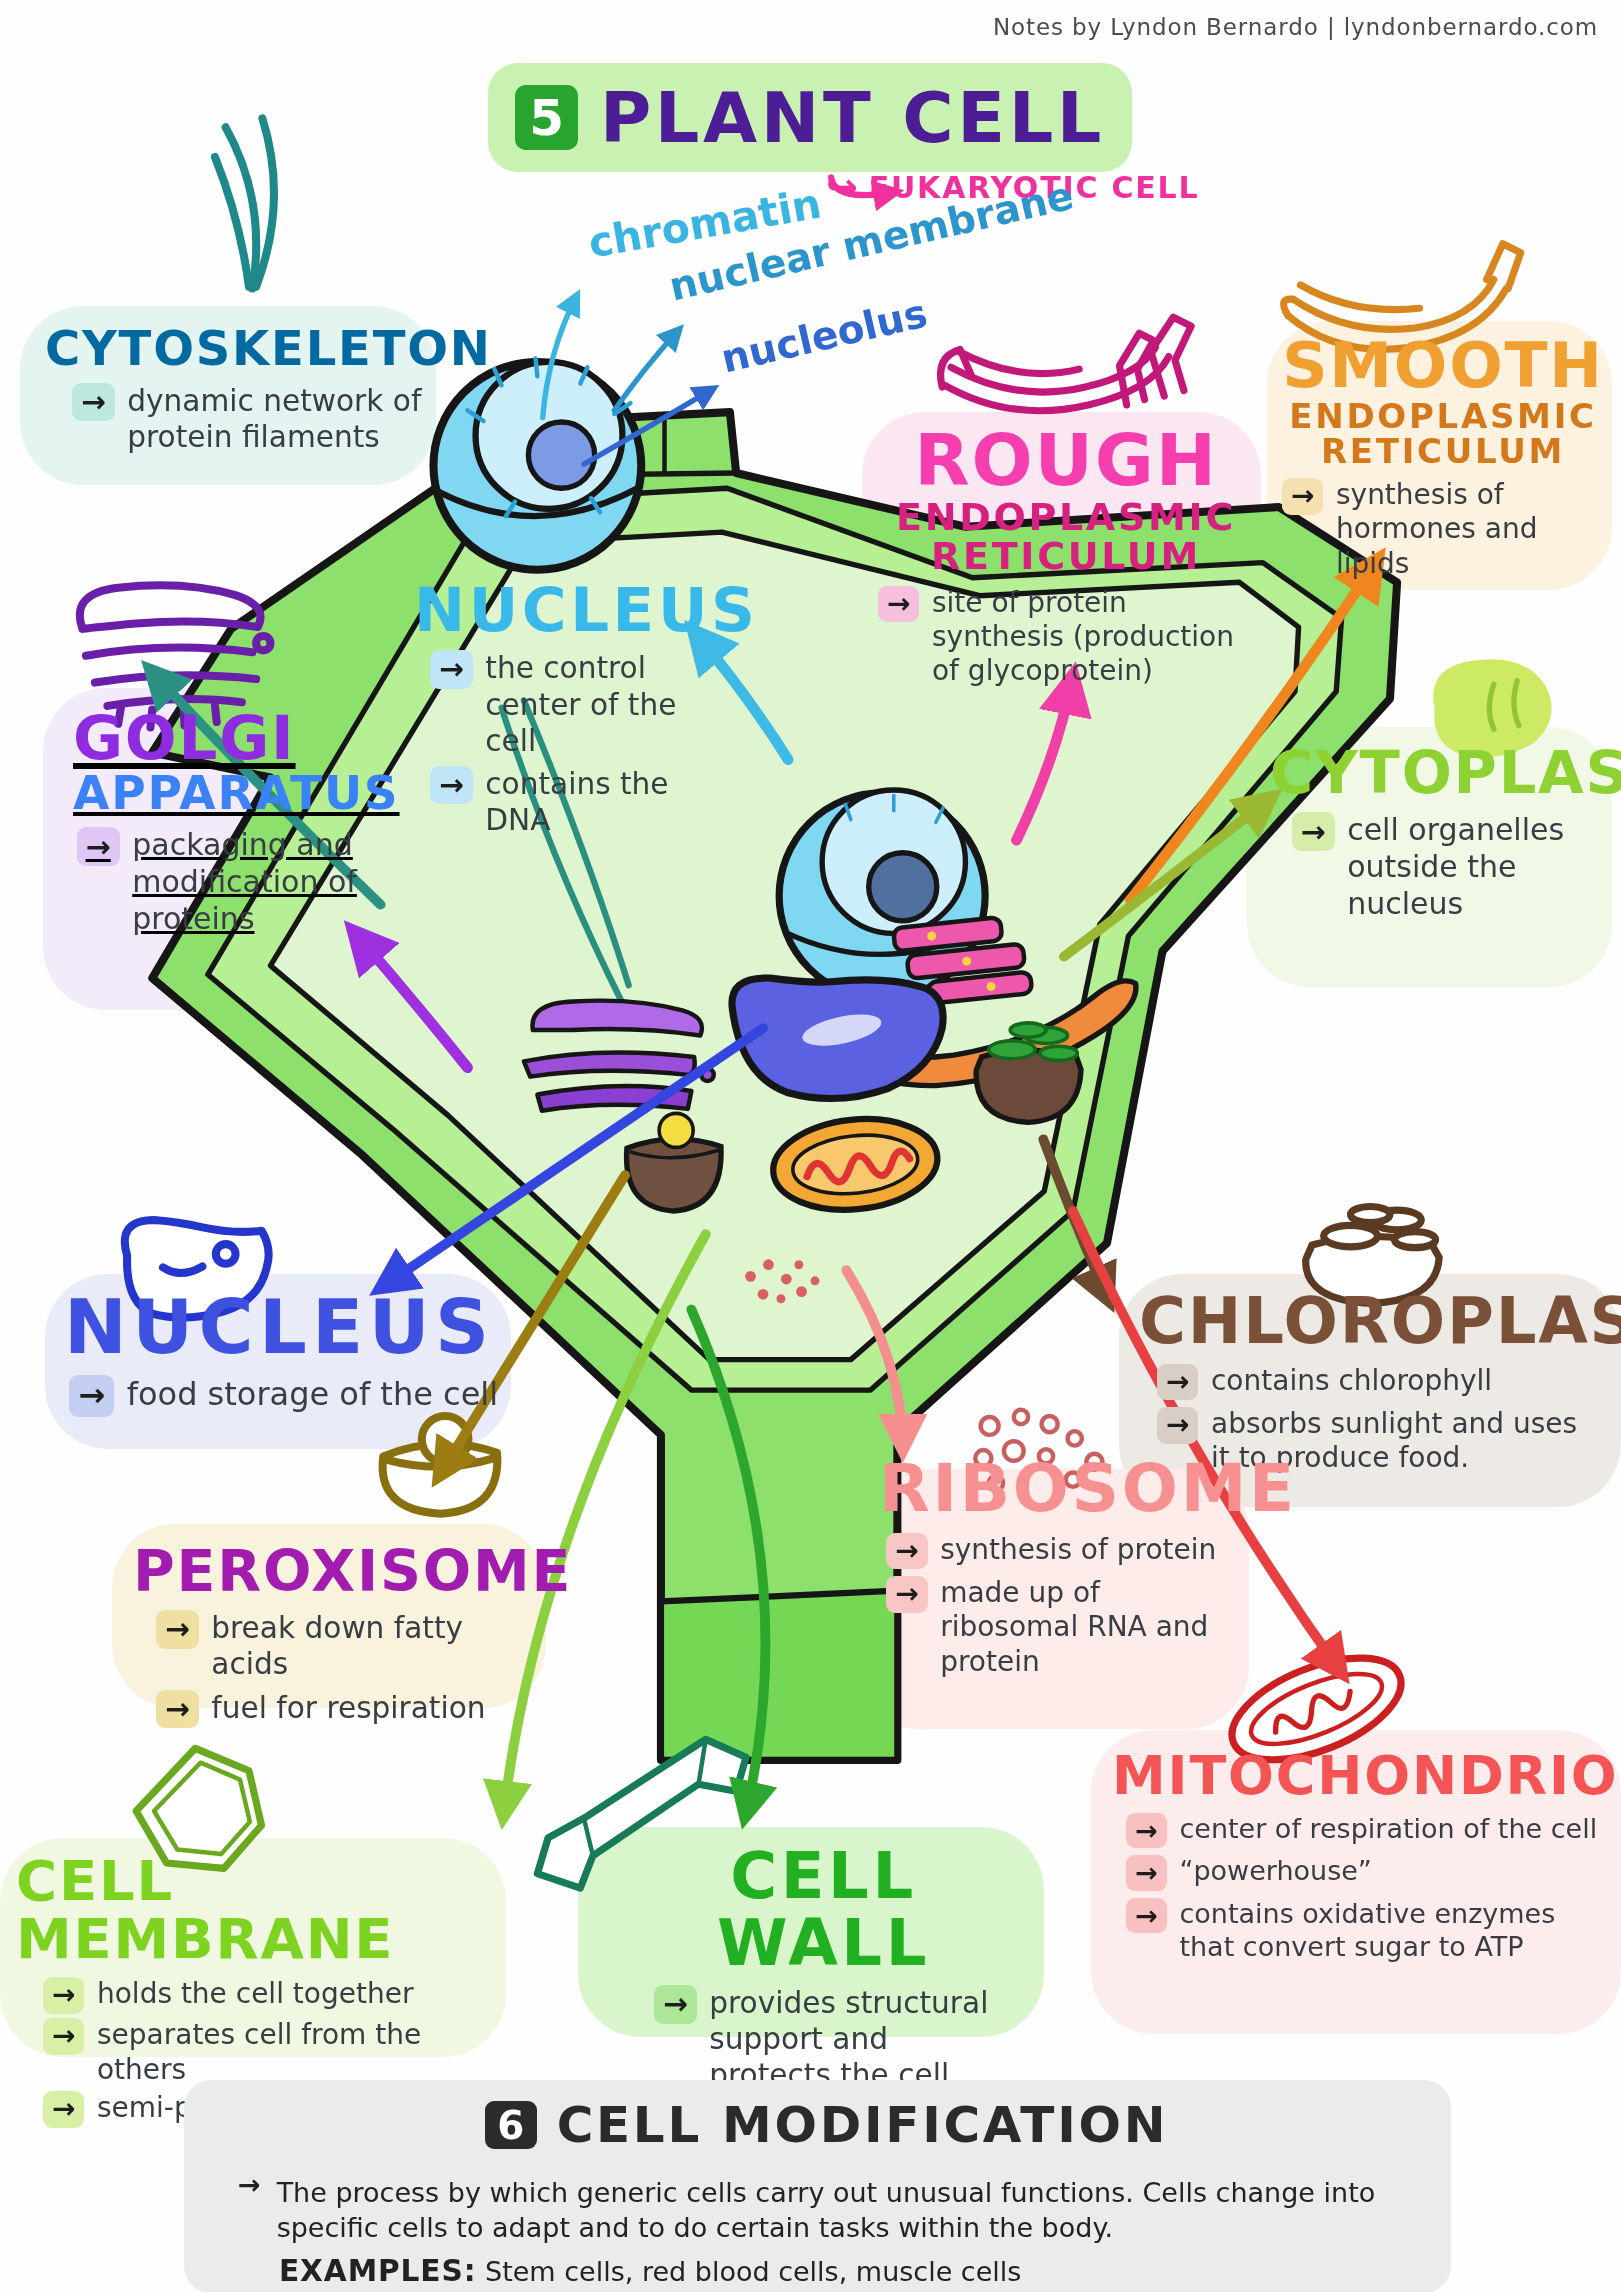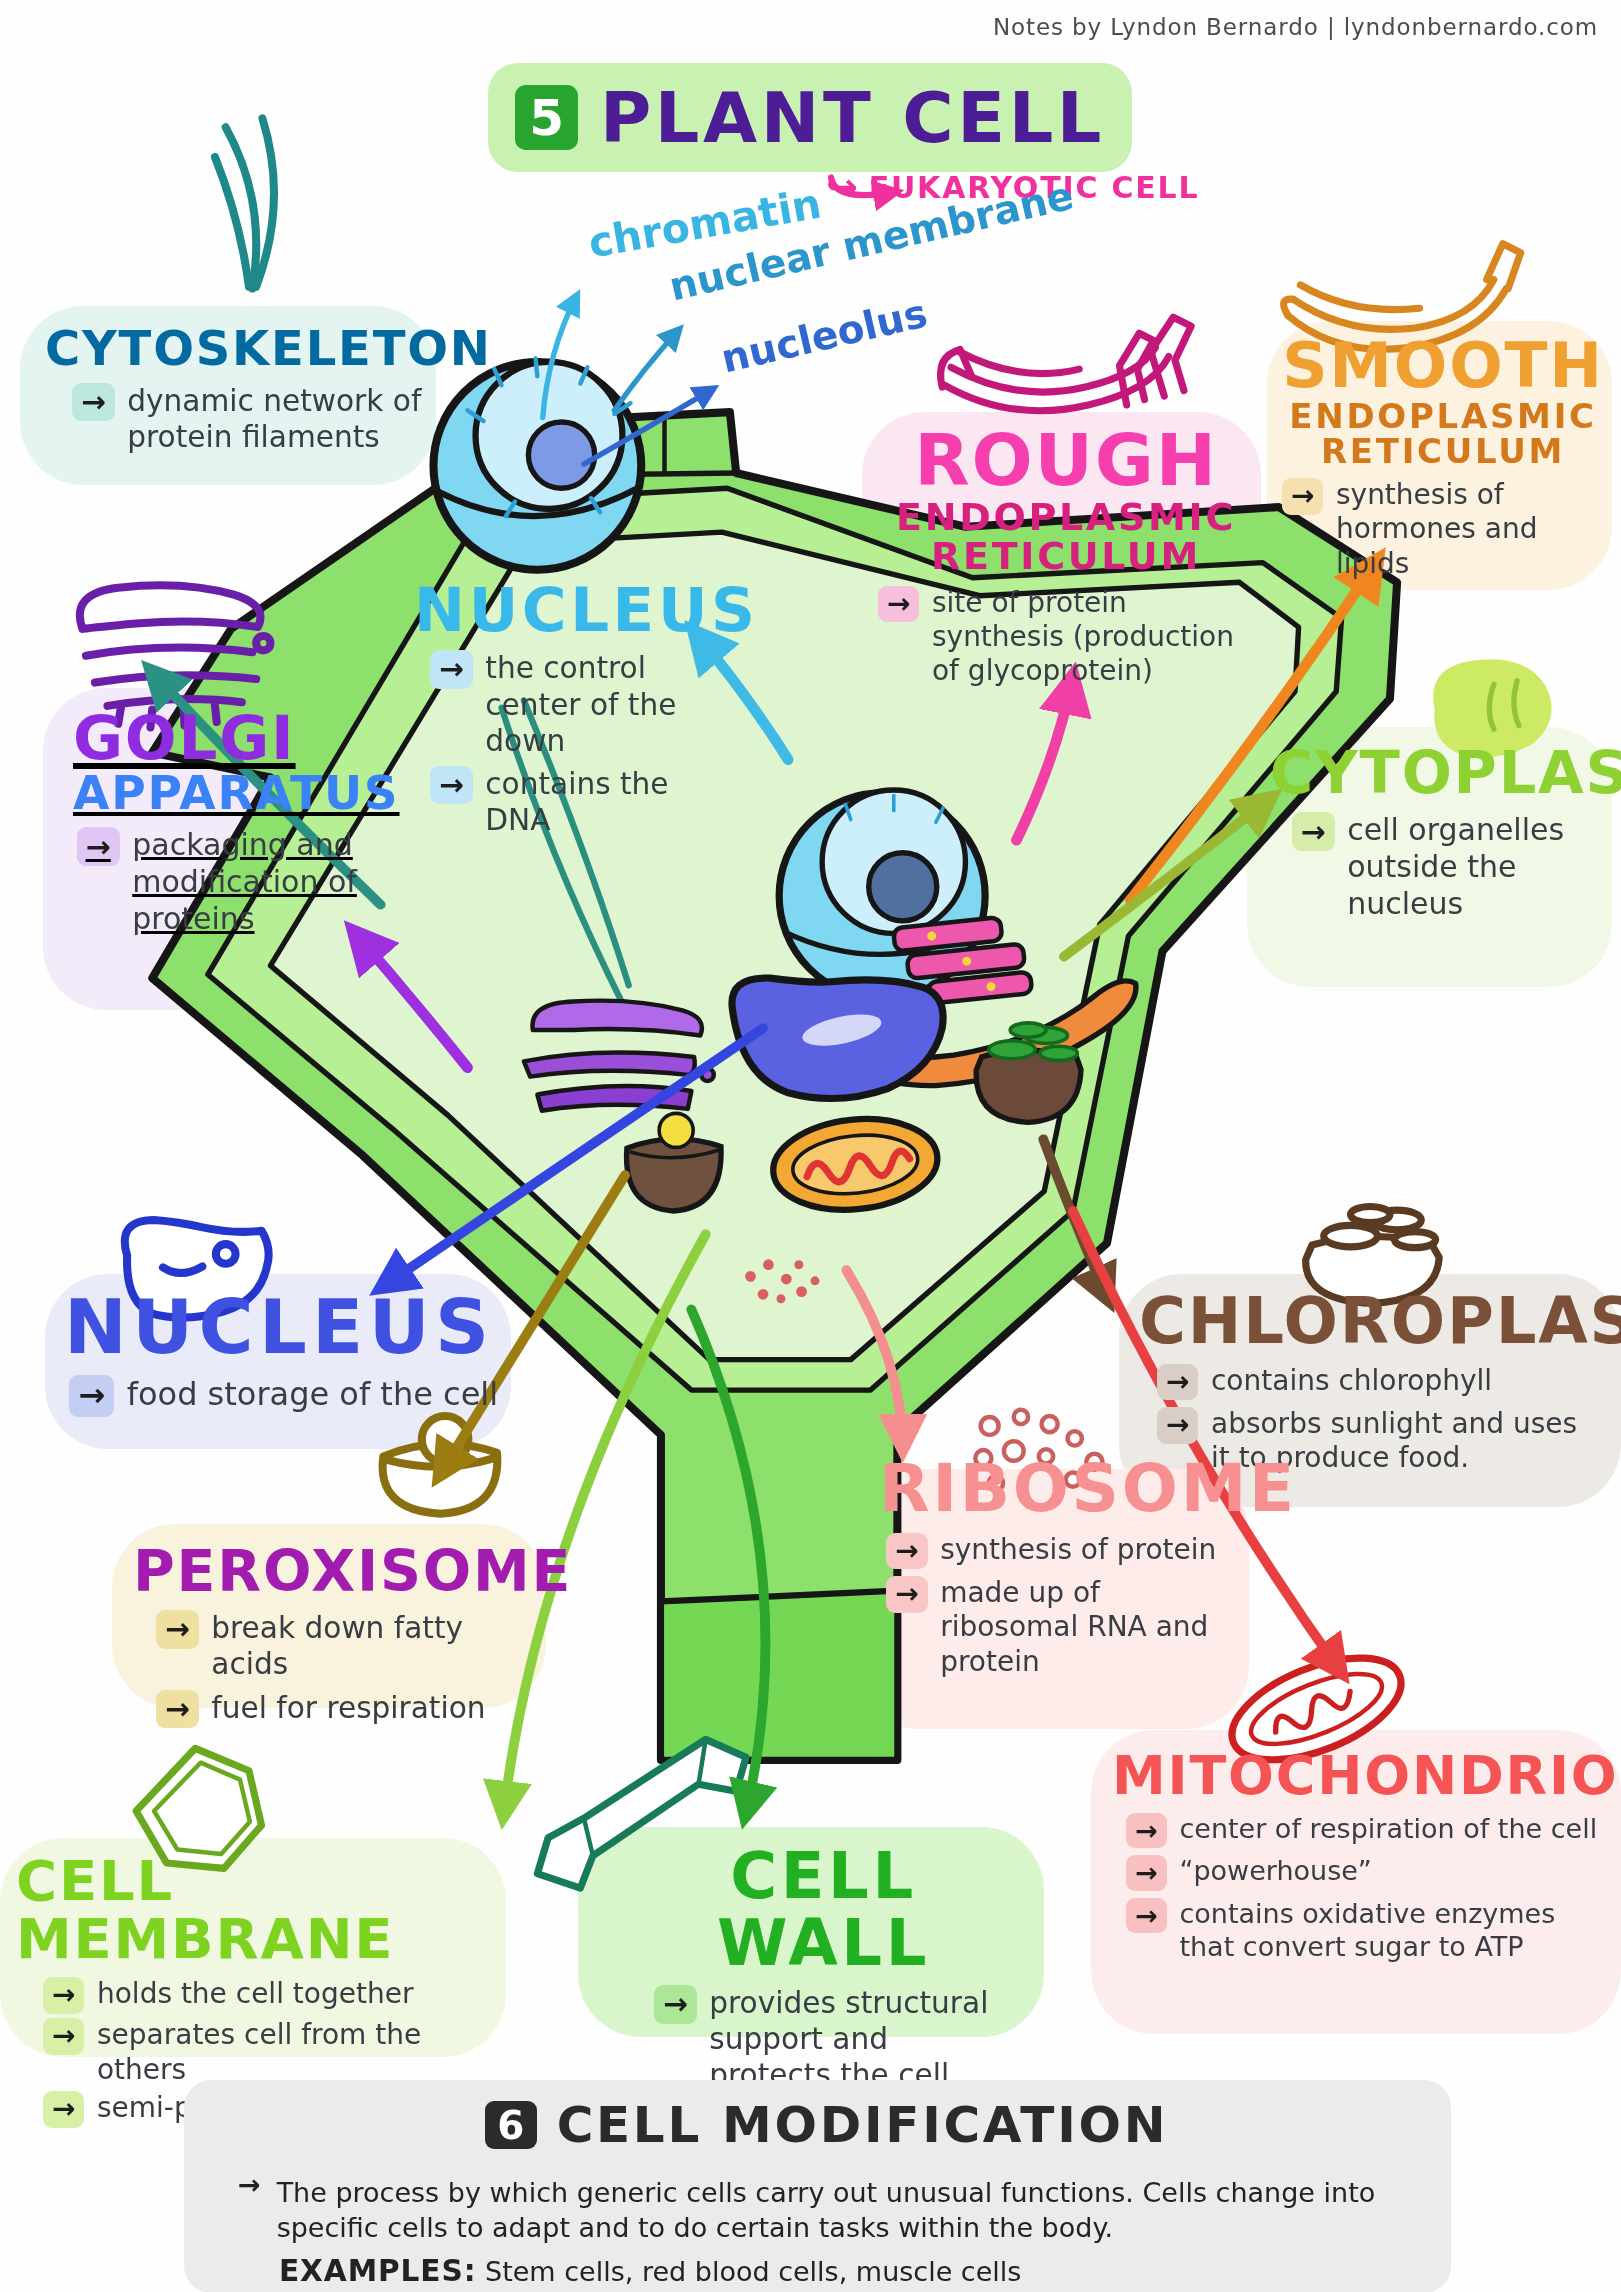--- a/index.html
+++ b/index.html
@@ -342,21 +342,21 @@
         <span class="btxt" style="max-width:296px;display:inline-block;">dynamic network of protein filaments</span>
         </div>
     </div>
   </div>
 
   <div class="label" style="left:414px;top:578px;width:304px;">
     <div class="head" style="font-size: 61px; letter-spacing: 3.6px; color: rgb(56, 185, 234);">NUCLEUS</div>
     <div class="bullets" style="font-size:29.6px;padding-left:16px;">
       <div class="brow">
           <span class="pill" style="background-color: rgb(191, 229, 247);">→</span>
-        <span class="btxt" style="max-width:233px;display:inline-block;">the control center of the down</span>
+        <span class="btxt" style="max-width:233px;display:inline-block;">the control center of the cell</span>
         </div>
       <div class="brow">
           <span class="pill" style="background-color: rgb(191, 229, 247);">→</span>
         <span class="btxt" style="max-width:197px;display:inline-block;">contains the DNA</span>
         </div>
     </div>
   </div>
 
   <div class="label" style="left:878px;top:423px;width:376px;text-align:center;">
     <div class="head" style="font-size: 72px; color: rgb(245, 63, 174);">ROUGH</div>

